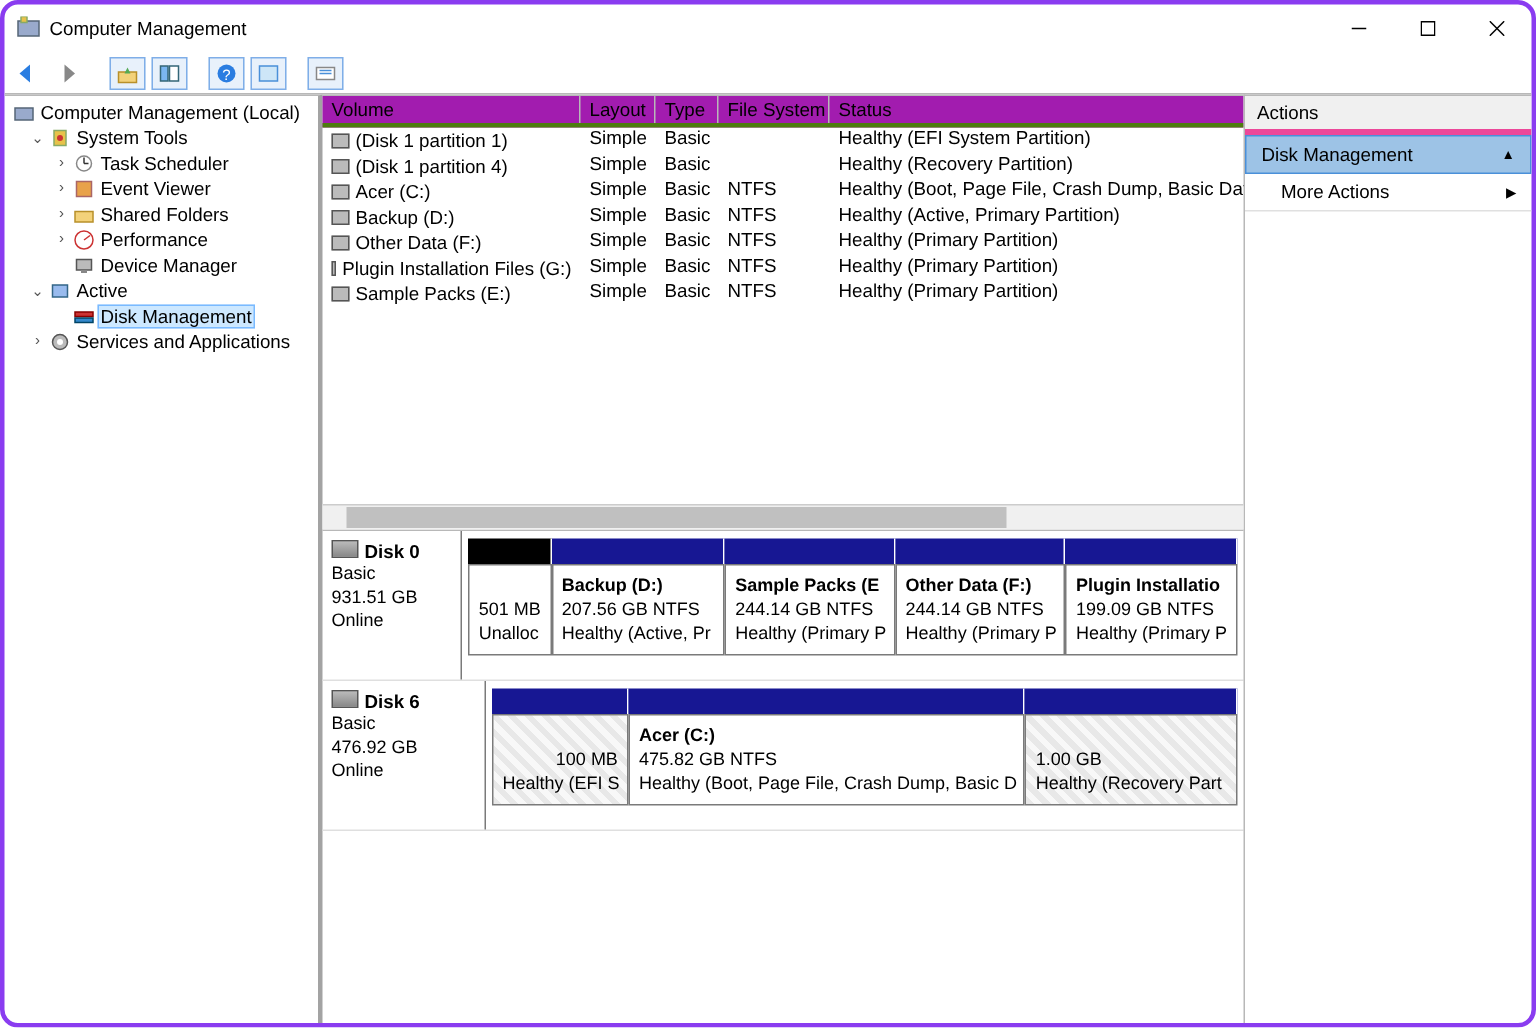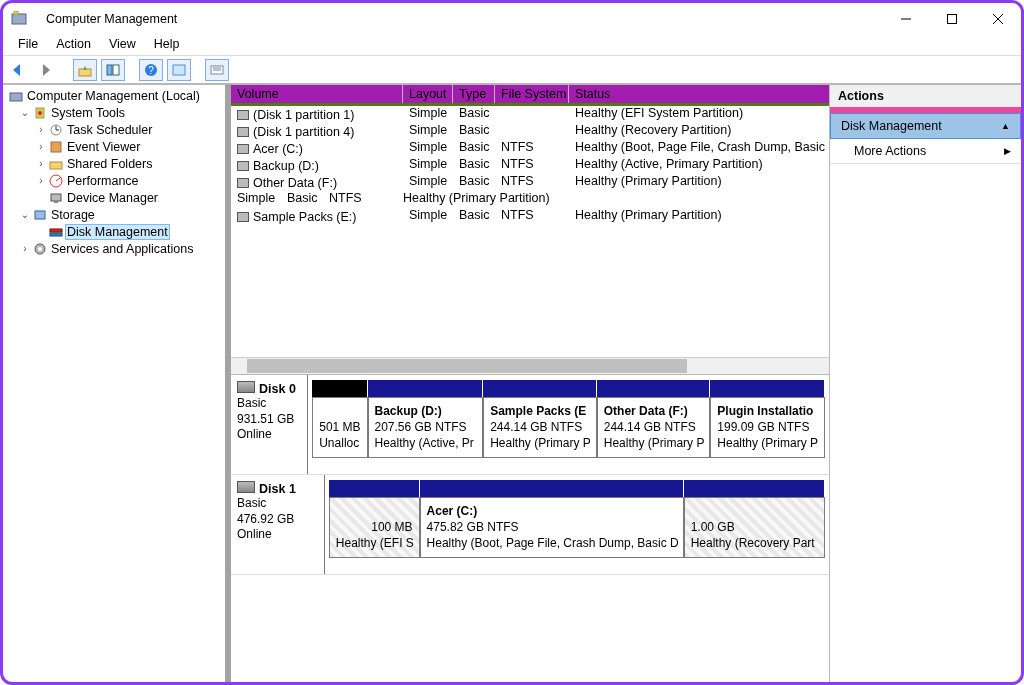--- a/index.html
+++ b/index.html
@@ -2,35 +2,35 @@
 <html><head>
 <meta charset="utf-8">
 <style>
   * { box-sizing: border-box; margin: 0; padding: 0; font-family: "Segoe UI", Tahoma, sans-serif; }
   body { background: #fff; }
 
   .frame { width:1024px; height:685px; border:3px solid #8a3cf0; border-radius:12px; background:#fff; position:relative; overflow:hidden; }
   .window { position:absolute; inset:0; display:flex; flex-direction:column; }
 
   .titlebar { height:32px; display:flex; align-items:center; padding:0 8px; font-size:12.5px; }
-  .titlebar .left { display:flex; align-items:center; gap:19px; }
+  .titlebar .left { display:flex; align-items:center; gap:6px; }
   .titlebar .icon-box { width:16px; height:16px; display:flex; align-items:center; justify-content:center; }
   .winctrls { position:absolute; right:0; top:0; display:flex; }
   .winbtn { width:46px; height:32px; display:flex; align-items:center; justify-content:center; font-size:12px; }
 
   .menubar { height:21px; display:flex; align-items:stretch; padding-left:6px; font-size:12.5px; border-bottom:1px solid #ddd; }
   .menuitem { padding:2px 9px; }
 
   .toolbar { height:28px; border-bottom:1px solid #b8b8b8; display:flex; align-items:center; gap:4px; padding:0 4px; }
   .tbtn { width:24px; height:22px; display:flex; align-items:center; justify-content:center; font-size:14px; border:1px solid transparent; }
   .tbtn.frame2 { border:1px solid #7faee8; background:#e8f1fb; }
 
   .content { flex:1; display:flex; min-height:0; }
 
-  .treepane { width:228px; border-right:6px solid #a3a3a3; border-top:1px solid #b8b8b8; font-size:12.5px; overflow:hidden; }
+  .treepane { width:212px; border-right:3px solid #a3a3a3; border-top:1px solid #b8b8b8; font-size:12.5px; overflow:hidden; }
   .treepane .tree { padding:2px 0; }
   .trow { display:flex; align-items:center; height:17px; white-space:nowrap; padding-left:4px; }
   .trow .exp { width:12px; text-align:center; font-size:10px; color:#555; }
   .trow .tico { width:18px; height:16px; display:flex; align-items:center; justify-content:center; font-size:12px; }
   .trow .tlabel { padding:0 2px; }
   .trow.sel .tlabel { background:#cde8ff; border:1px solid #7abaff; padding:0 1px; }
   .ind1 { padding-left:16px; }
   .ind2 { padding-left:32px; }
 
   .mainpane { flex:1; display:flex; flex-direction:column; border-top:1px solid #b8b8b8; min-width:0; }
@@ -62,21 +62,21 @@
   .phead .ph.unalloc { background:#000; }
   .pblocks { display:flex; }
   .pb { border:1px solid #7a7a7a; padding:5px 6px; overflow:hidden; white-space:nowrap; font-size:12px; line-height:1.35; }
   .pb .pname { font-weight:bold; }
   .pb.hatch { background-image:repeating-linear-gradient(45deg,#e8e8e8 0 4px,#f8f8f8 4px 8px); }
 
   .legend { height:24px; display:flex; align-items:center; gap:14px; padding-left:6px; font-size:12.5px; border-top:1px solid #b8b8b8; }
   .lbox { width:12px; height:12px; display:inline-block; vertical-align:middle; margin-right:4px; }
 
   .actionspane { width:192px; border-left:1px solid #b8b8b8; border-top:1px solid #b8b8b8; font-size:12.5px; }
-  .ahead { background:#f0f0f0; font-weight:bold; padding:4px 8px; border-bottom:6px solid #ec4899; }
+  .ahead { background:#f0f0f0; font-weight:normal; padding:4px 8px; border-bottom:4px solid #ec4899; }
   .arow { padding:5px 10px; display:flex; align-items:center; justify-content:space-between; border-bottom:1px solid #e0e0e0; }
   .arow.sel { background:#9dc3e6; border:1px solid #4a90d9; }
   .arow.sub { padding-left:24px;gap:16px; }
   .tri { font-size:9px; }
 
   svg { display:block; }
 </style>
 </head>
 <body>
 
@@ -106,26 +106,20 @@
           </div>
       <div class="winbtn">
             <svg width="10" height="10">
               <line x1="0" y1="0" x2="10" y2="10" stroke="#000"></line>
               <line x1="10" y1="0" x2="0" y2="10" stroke="#000"></line>
             </svg>
           </div>
     </div>
   </div>
 
-  <div class="menubar">
-    <div class="menuitem">File</div>
-    <div class="menuitem">Action</div>
-    <div class="menuitem">View</div>
-    <div class="menuitem">Help</div>
-  </div>
 
   <div class="toolbar">
     <div class="tbtn">
           <svg width="16" height="14">
             <path d="M9 1 L2 7 L9 13 Z" fill="#2a7de1"></path>
           </svg>
         </div>
     <div class="tbtn">
           <svg width="16" height="14">
             <path d="M4 1 L11 7 L4 13 Z" fill="#888"></path>
@@ -237,21 +231,21 @@
               </span>
               <span class="tlabel">Device Manager</span>
             </div>
         <div class="trow ind1">
               <span class="exp">⌄</span>
               <span class="tico">
                 <svg width="14" height="14">
                   <rect x="2" y="3" width="10" height="8" fill="#9be" stroke="#368"></rect>
                 </svg>
               </span>
-              <span class="tlabel">Storage</span>
+              <span class="tlabel">Active</span>
             </div>
         <div class="trow ind2 sel">
               <span class="exp"></span>
               <span class="tico">
                 <svg width="14" height="14">
                   <rect x="1" y="4" width="12" height="3" fill="#c33" stroke="#800"></rect>
                   <rect x="1" y="8" width="12" height="3" fill="#38c" stroke="#046"></rect>
                 </svg>
               </span>
               <span class="tlabel">Disk Management</span>
@@ -324,20 +318,24 @@
                 <div class="gc c0 vol">
                   <span class="di"></span>
                   <span>Other Data (F:)</span>
                 </div>
                 <div class="gc c1">Simple</div>
                 <div class="gc c2">Basic</div>
                 <div class="gc c3">NTFS</div>
                 <div class="gc c4">Healthy (Primary Partition)</div>
               </div>
               <div class="grow">
+                <div class="gc c0 vol">
+                  <span class="di"></span>
+                  <span>Plugin Installation Files (G:)</span>
+                </div>
                 <div class="gc c1">Simple</div>
                 <div class="gc c2">Basic</div>
                 <div class="gc c3">NTFS</div>
                 <div class="gc c4">Healthy (Primary Partition)</div>
               </div>
               <div class="grow">
                 <div class="gc c0 vol">
                   <span class="di"></span>
                   <span>Sample Packs (E:)</span>
                 </div>
@@ -390,21 +388,21 @@
                   <div class="pb" style="width: 22.3529%;">
                     <div class="pname">Plugin Installatio</div>
                     <div>199.09 GB NTFS</div>
                     <div>Healthy (Primary P</div>
                   </div>
                 </div>
               </div>
             </div>
             <div class="diskrow">
               <div class="dlabel">
-                <div><span class="dicon"></span><span class="dname">Disk 1</span></div>
+                <div><span class="dicon"></span><span class="dname">Disk 6</span></div>
                 <div class="dinfo">Basic<br>476.92 GB<br>Online</div>
               </div>
               <div class="partarea">
                 <div class="phead">
                   <div class="ph" style="width: 18.2952%;"></div>
                   <div class="ph" style="width: 53.2225%;"></div>
                   <div class="ph" style="width: 28.4823%;"></div>
                 </div>
                 <div class="pblocks">
                   <div class="pb hatch" style="width: 18.2952%; text-align: right;">

